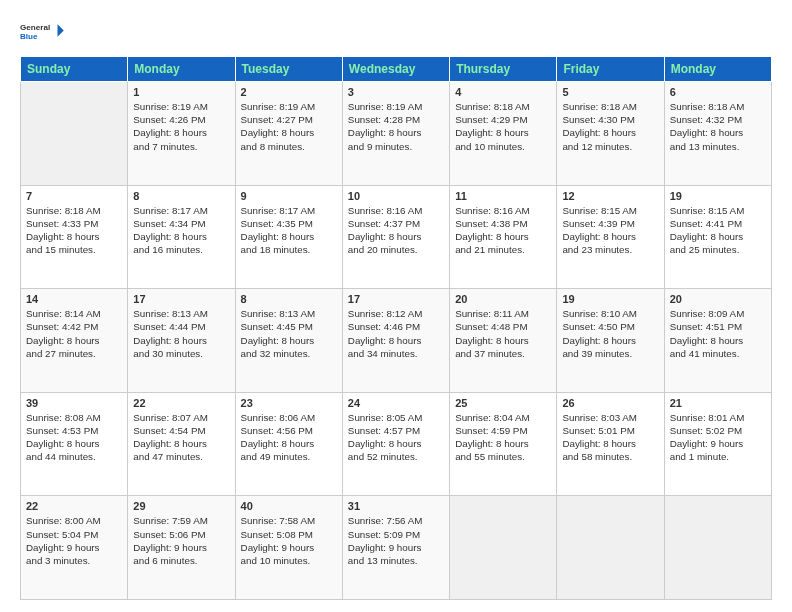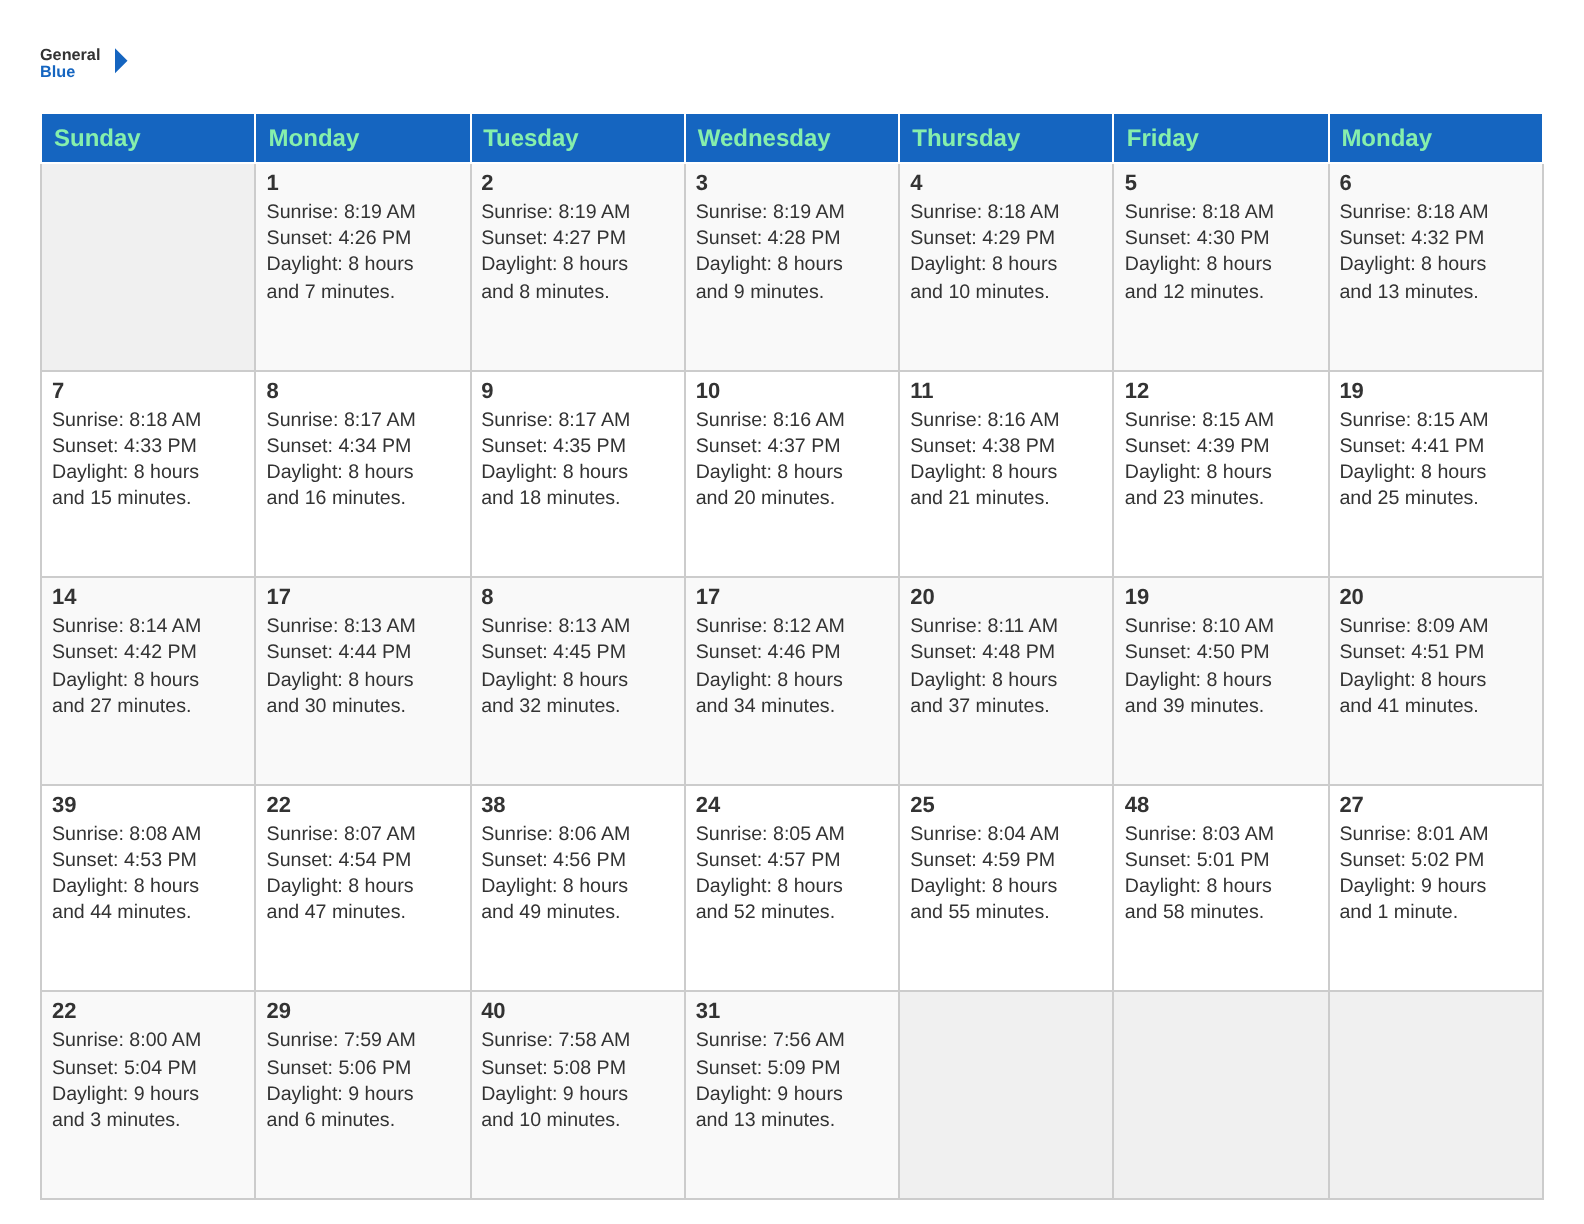--- a/index.html
+++ b/index.html
@@ -210,37 +210,37 @@
         <tr>
           <td>
             <span class="day-num">39</span>
             <div class="day-info">Sunrise: 8:08 AM<br>Sunset: 4:53 PM<br>Daylight: 8 hours<br>and 44 minutes.</div>
           </td>
           <td>
             <span class="day-num">22</span>
             <div class="day-info">Sunrise: 8:07 AM<br>Sunset: 4:54 PM<br>Daylight: 8 hours<br>and 47 minutes.</div>
           </td>
           <td>
-            <span class="day-num">38</span>
+            <span class="day-num">23</span>
             <div class="day-info">Sunrise: 8:06 AM<br>Sunset: 4:56 PM<br>Daylight: 8 hours<br>and 49 minutes.</div>
           </td>
           <td>
             <span class="day-num">24</span>
             <div class="day-info">Sunrise: 8:05 AM<br>Sunset: 4:57 PM<br>Daylight: 8 hours<br>and 52 minutes.</div>
           </td>
           <td>
             <span class="day-num">25</span>
             <div class="day-info">Sunrise: 8:04 AM<br>Sunset: 4:59 PM<br>Daylight: 8 hours<br>and 55 minutes.</div>
           </td>
           <td>
-            <span class="day-num">48</span>
+            <span class="day-num">26</span>
             <div class="day-info">Sunrise: 8:03 AM<br>Sunset: 5:01 PM<br>Daylight: 8 hours<br>and 58 minutes.</div>
           </td>
           <td>
-            <span class="day-num">27</span>
+            <span class="day-num">21</span>
             <div class="day-info">Sunrise: 8:01 AM<br>Sunset: 5:02 PM<br>Daylight: 9 hours<br>and 1 minute.</div>
           </td>
         </tr>
         <tr>
           <td>
             <span class="day-num">22</span>
             <div class="day-info">Sunrise: 8:00 AM<br>Sunset: 5:04 PM<br>Daylight: 9 hours<br>and 3 minutes.</div>
           </td>
           <td>
             <span class="day-num">29</span>

